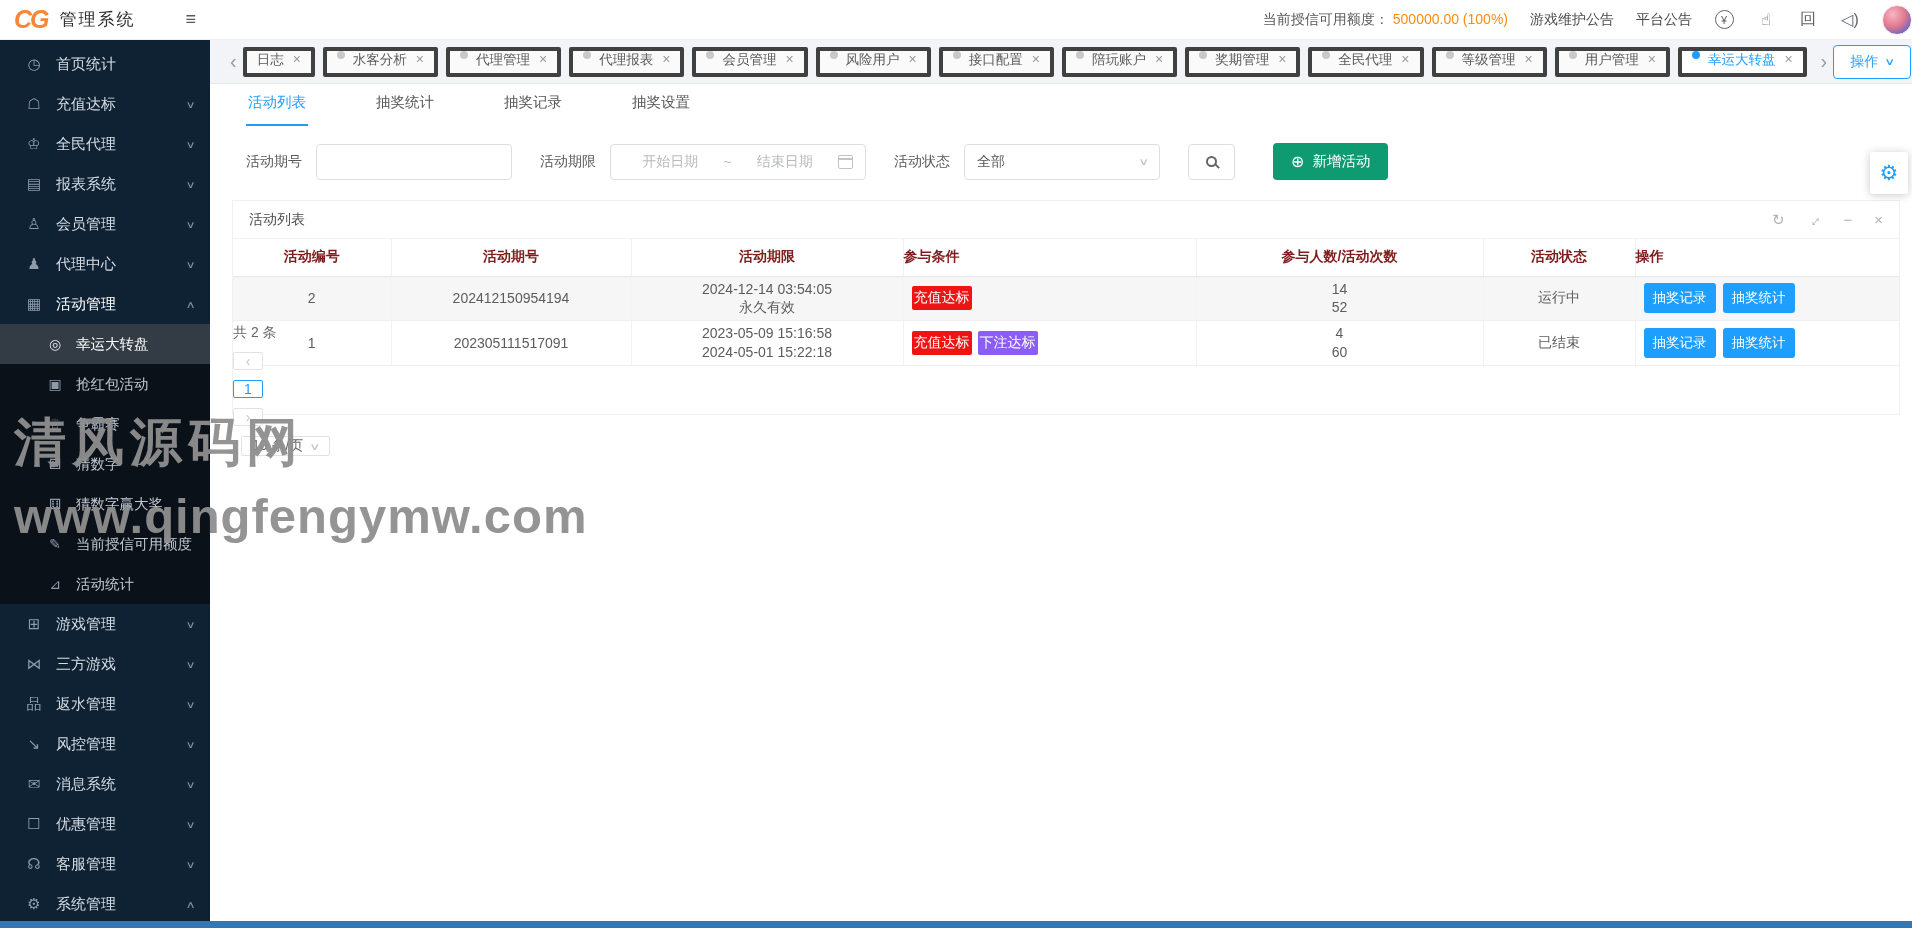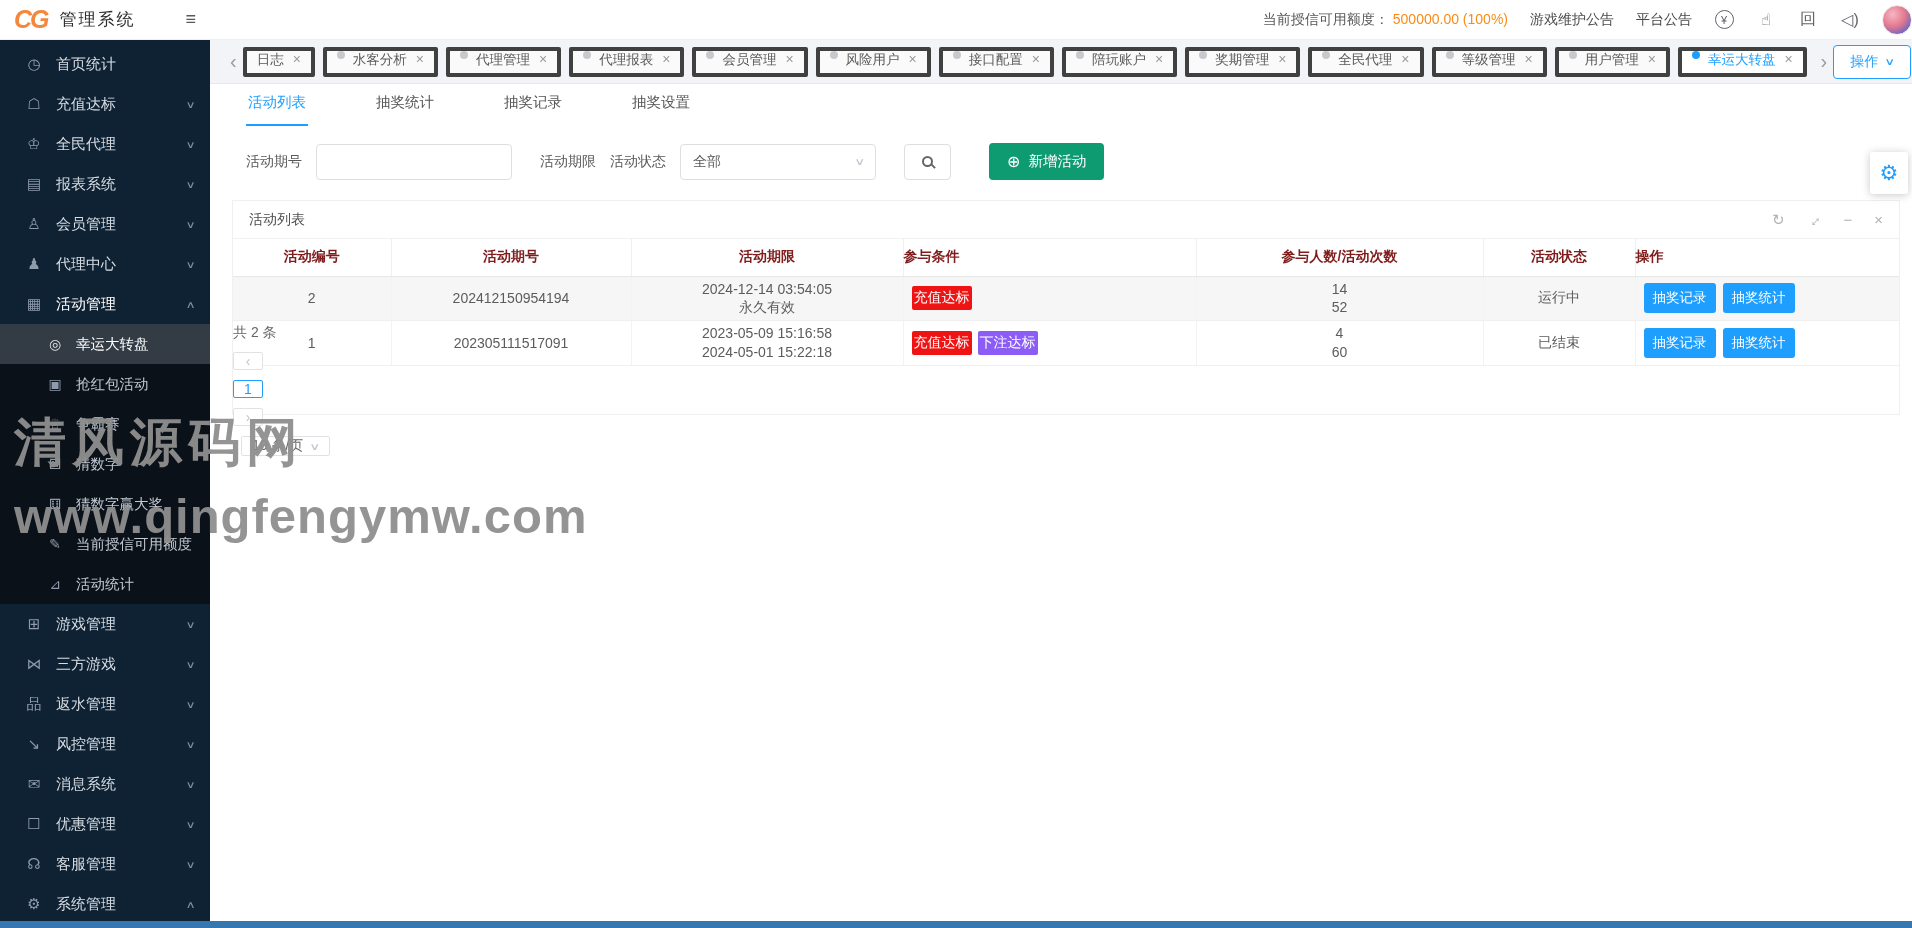--- a/index.html
+++ b/index.html
@@ -311,20 +311,26 @@
       <div class="subtab active">活动列表</div>
       <div class="subtab">抽奖统计</div>
       <div class="subtab">抽奖记录</div>
       <div class="subtab">抽奖设置</div>
     </div>
 
     <div class="filters">
       <span class="f-label">活动期号</span>
       <input class="f-input" type="text" style="">
       <span class="f-label">活动期限</span>
+      <div class="datebox">
+        <span class="ph">开始日期</span>
+        <span class="tilde">~</span>
+        <span class="ph">结束日期</span>
+        <span class="cal"></span>
+      </div>
       <span class="f-label">活动状态</span>
       <div class="selbox">
         <span>全部</span>
         <span class="chev">∨</span>
       </div>
       <button class="search-btn">
           <span class="mag"></span>
         </button>
       <button class="add-btn">
           <span class="plus">⊕</span>

